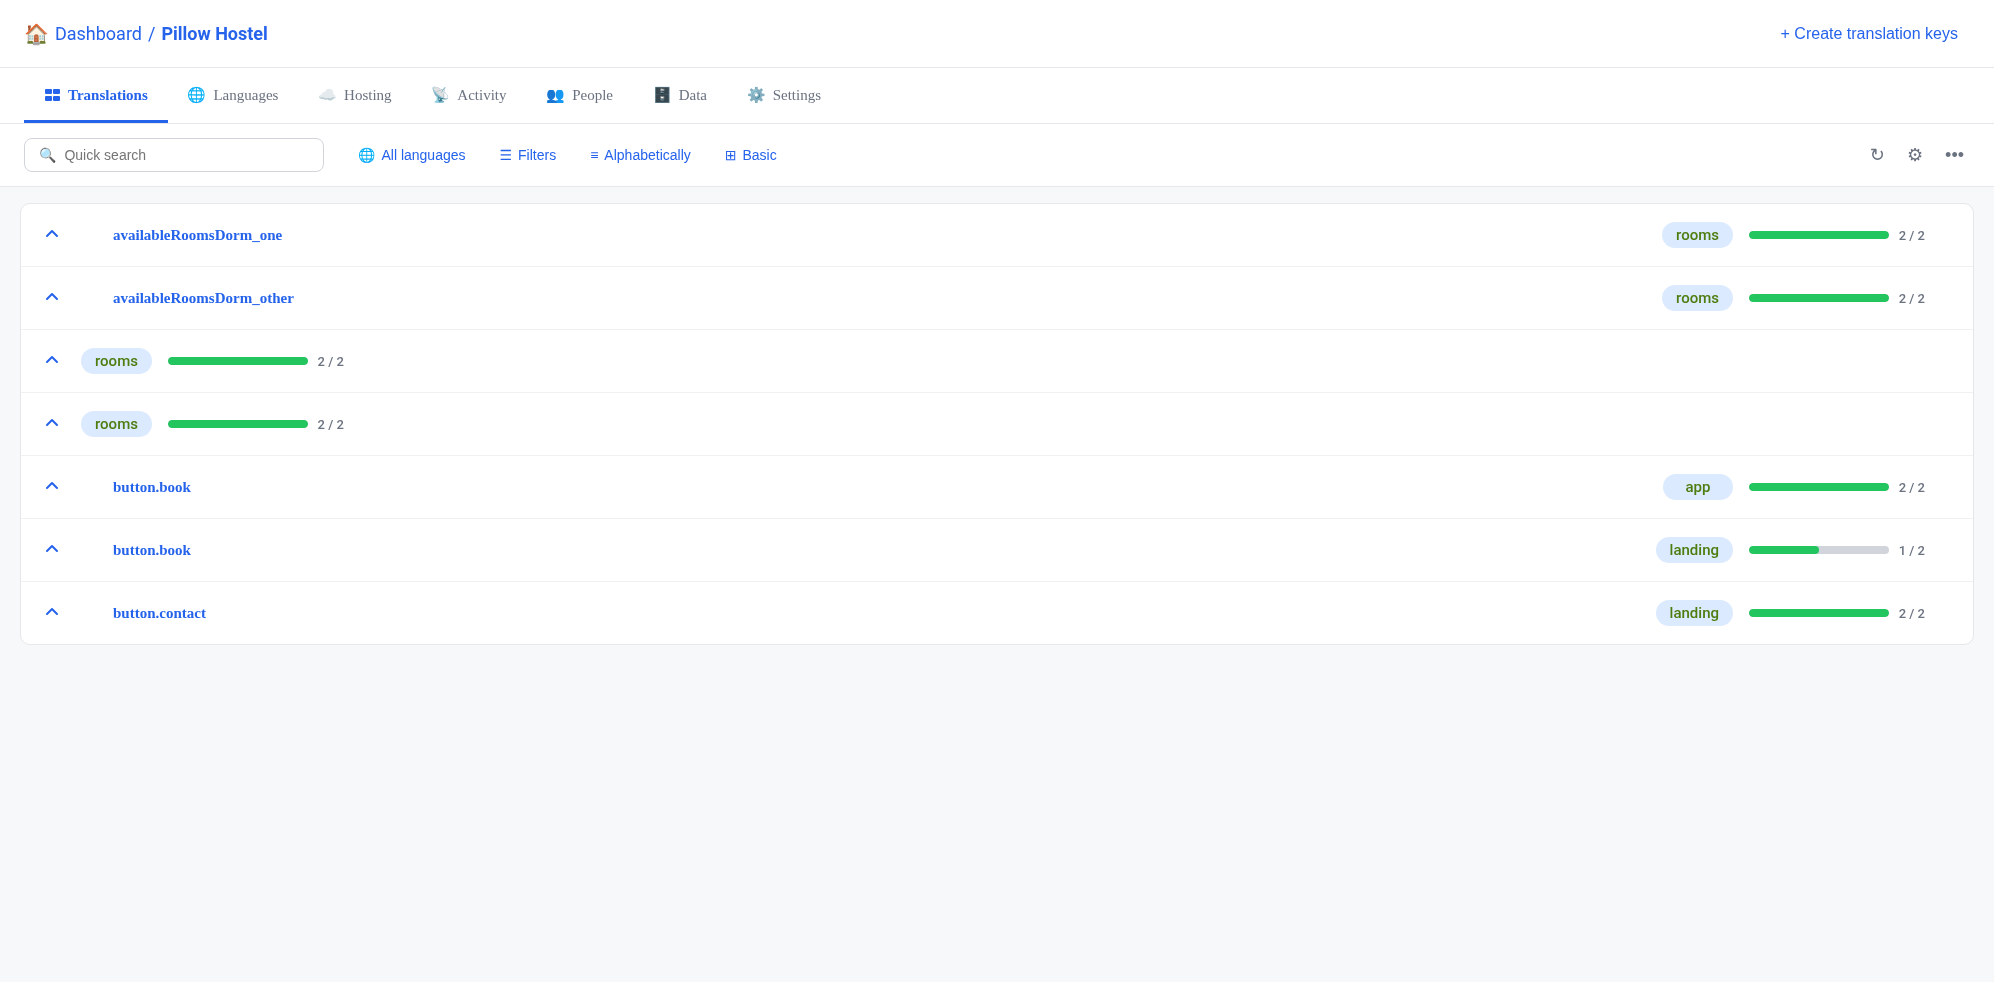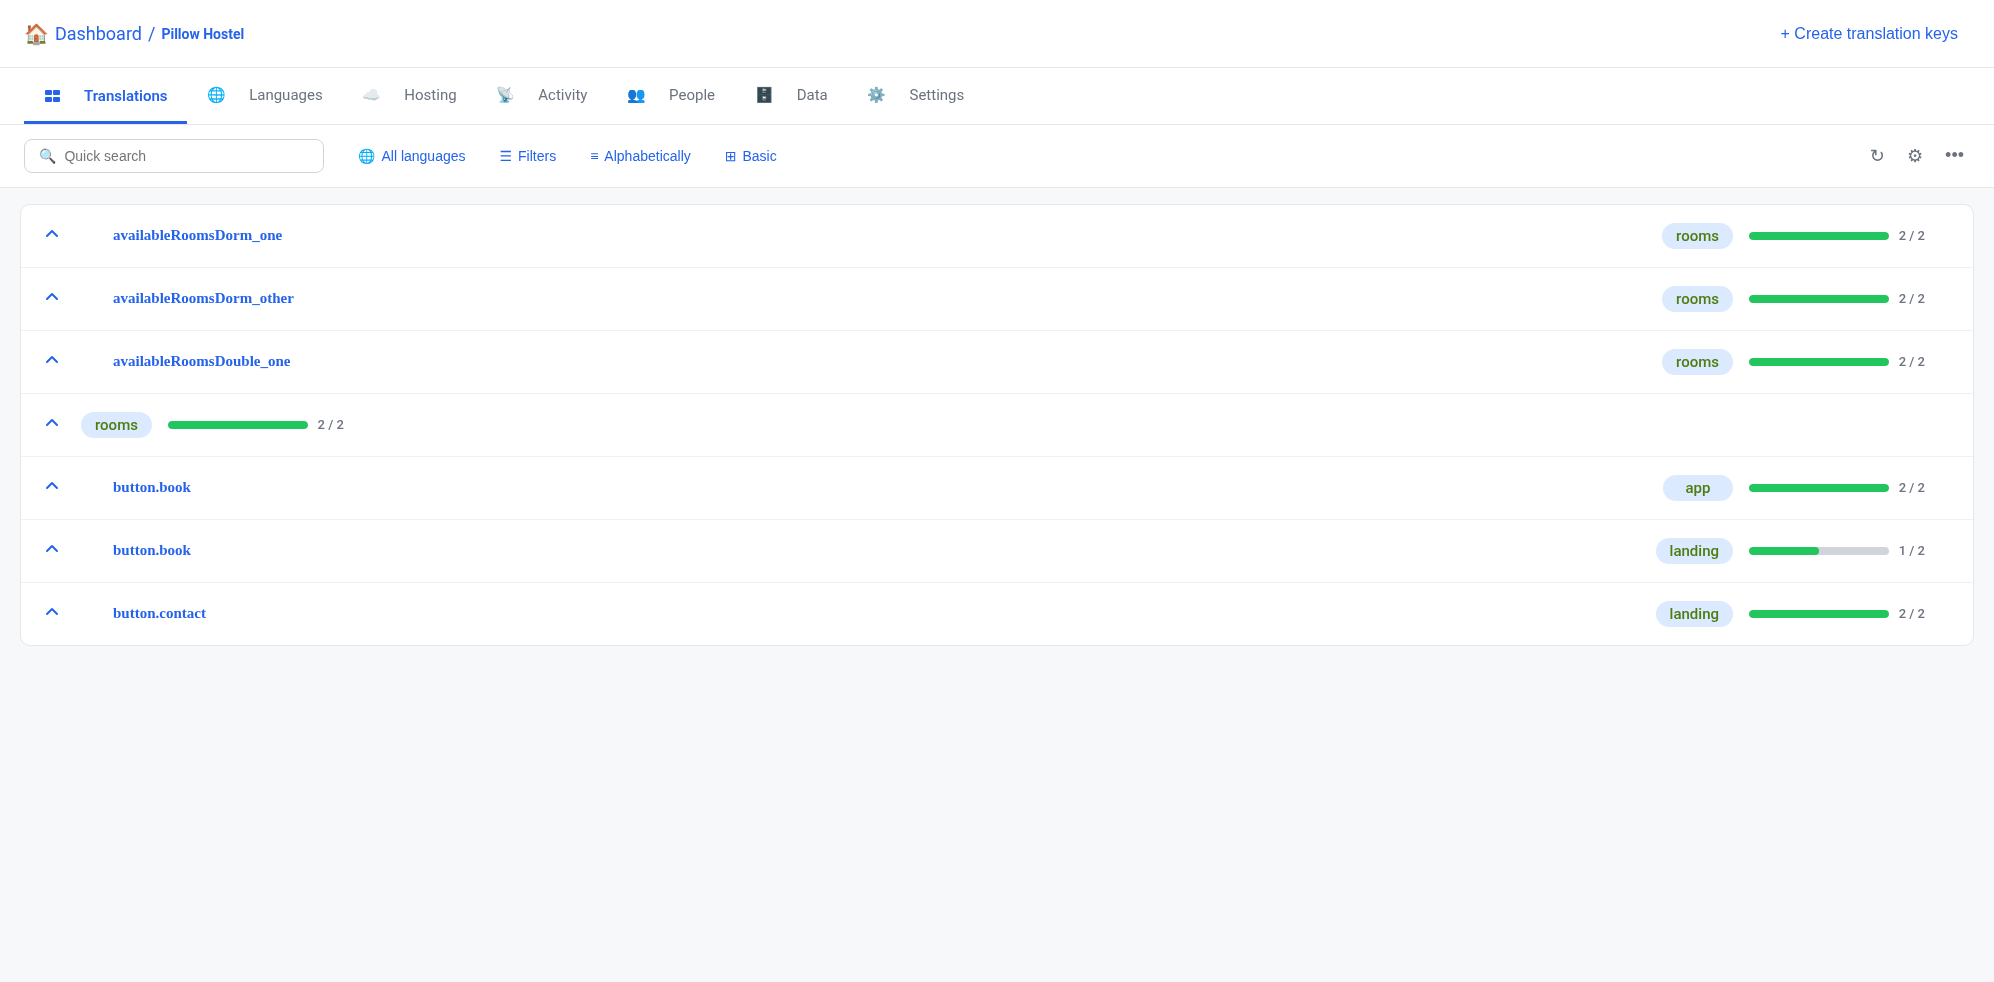--- a/index.html
+++ b/index.html
@@ -72,28 +72,29 @@
       background: #fff;
       border-bottom: 1px solid #e5e7eb;
       padding: 0 24px;
       display: flex;
       align-items: center;
       gap: 0;
     }
     .nav-tab {
       display: flex;
       align-items: flex-end;
-      gap: 23px;
+      gap: 7px;
       padding: 18px 20px 16px;
       font-size: 15px;
       color: #6b7280;
       cursor: pointer;
       border-bottom: 3px solid transparent;
       text-decoration: none;
       white-space: nowrap;
+      font-family: Liberation Serif, serif;
     }
     .nav-tab.active {
       color: #2563eb;
       border-bottom: 3px solid #2563eb;
       font-weight: 600;
     }
 
     
     .toolbar {
       background: #fff;
@@ -231,21 +232,21 @@
     }
   </style>
 </head>
 <body>
 
 <div class="top-header">
   <div class="breadcrumb">
     <span class="home-icon">🏠</span>
     <span style="cursor:pointer;color:#2563eb;font-weight:400;font-size:18px;">Dashboard</span>
     <span class="separator" style="font-size:18px;">/</span>
-    <span class="project-name" style="font-size:14px;">Pillow Hostel</span>
+    <span class="project-name" style="font-size:18px;">Pillow Hostel</span>
   </div>
   <div class="header-actions">
     <button class="create-translation-btn">+ Create translation keys</button>
   </div>
 </div>
 
 <div class="nav-tabs">
 
 <div class="nav-tab active">
       <span style="font-size: 15px;"><svg width="17" height="17" viewBox="0 0 17 17" fill="none" style="vertical-align:middle">
@@ -343,21 +344,20 @@
         <div class="progress-bar-bg">
           <div class="progress-bar-fill" style="width: 100%;"></div>
         </div>
         <span class="progress-text">2 / 2</span>
       </div>
     </div>
     <div class="translation-row">
       <span class="chevron-icon"><svg width="14" height="14" viewBox="0 0 14 14" fill="none">
           <path d="M2 9L7 4L12 9" stroke="#2563eb" stroke-width="2" stroke-linecap="round" stroke-linejoin="round"></path>
         </svg></span>
-      <span class="key-name">availableRoomsDouble_one</span>
       <span class="namespace-badge">rooms</span>
       <div class="progress-wrap">
         <div class="progress-bar-bg">
           <div class="progress-bar-fill" style="width: 100%;"></div>
         </div>
         <span class="progress-text">2 / 2</span>
       </div>
     </div>
     <div class="translation-row">
       <span class="chevron-icon"><svg width="14" height="14" viewBox="0 0 14 14" fill="none">

